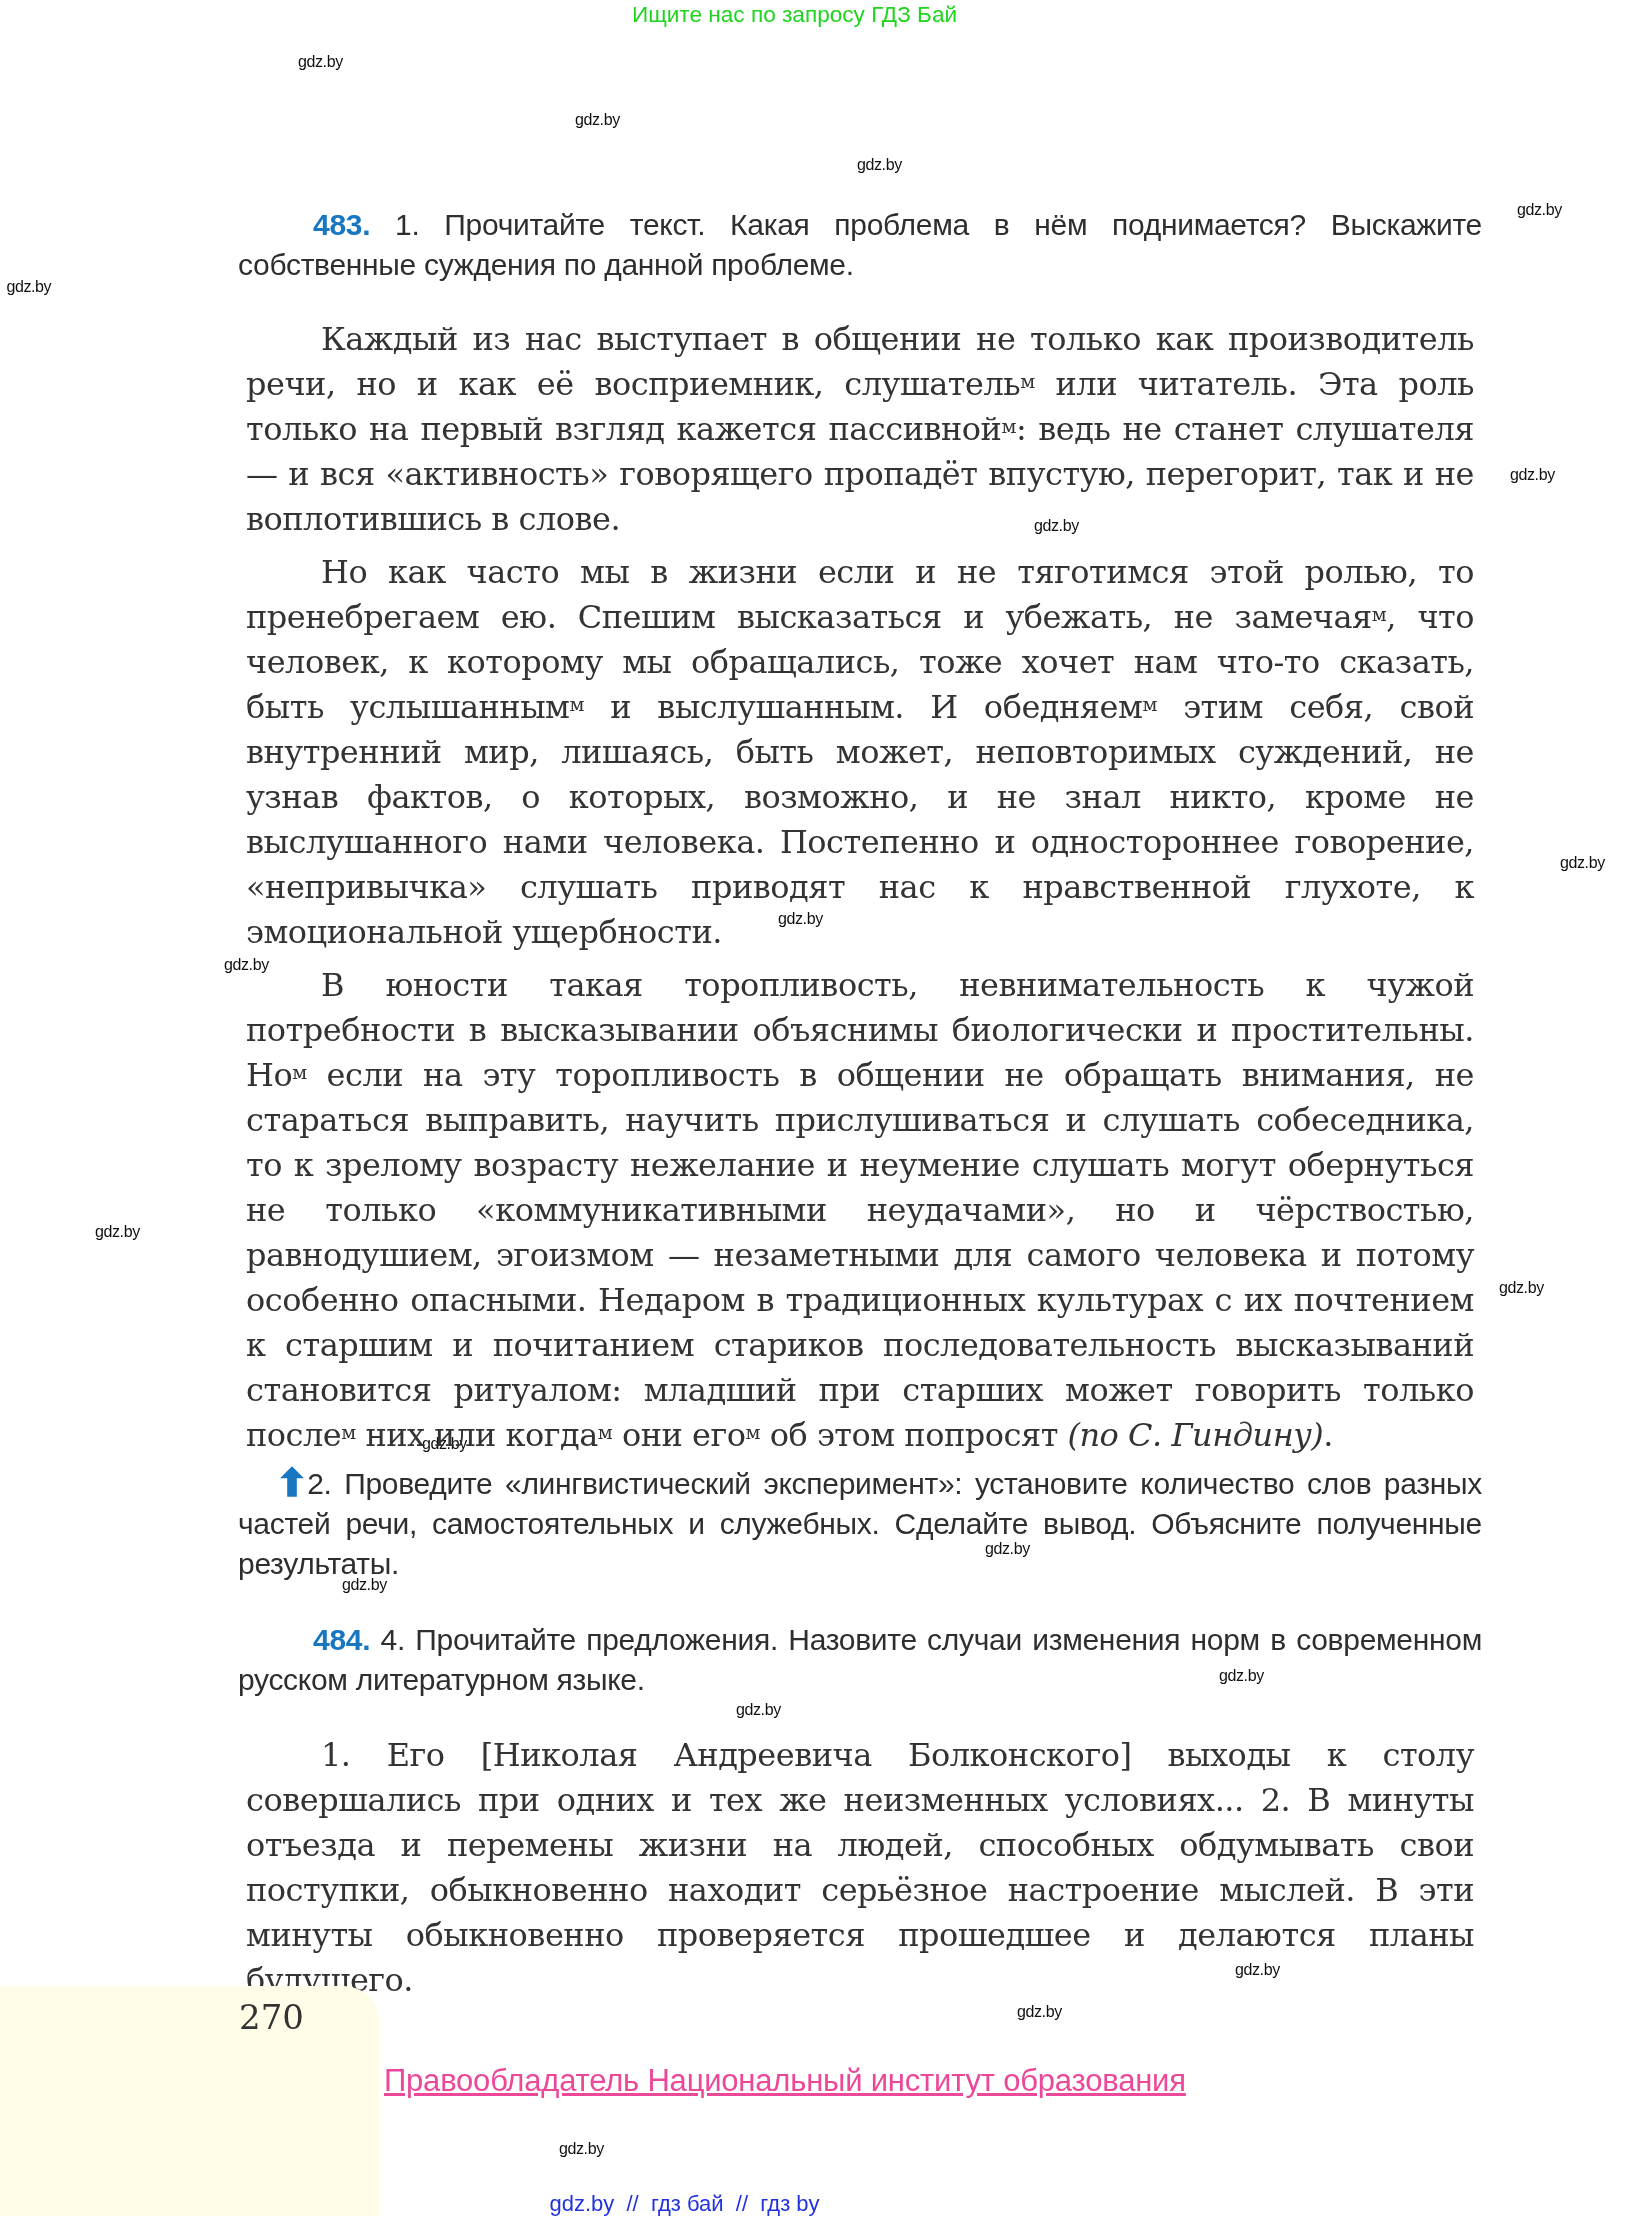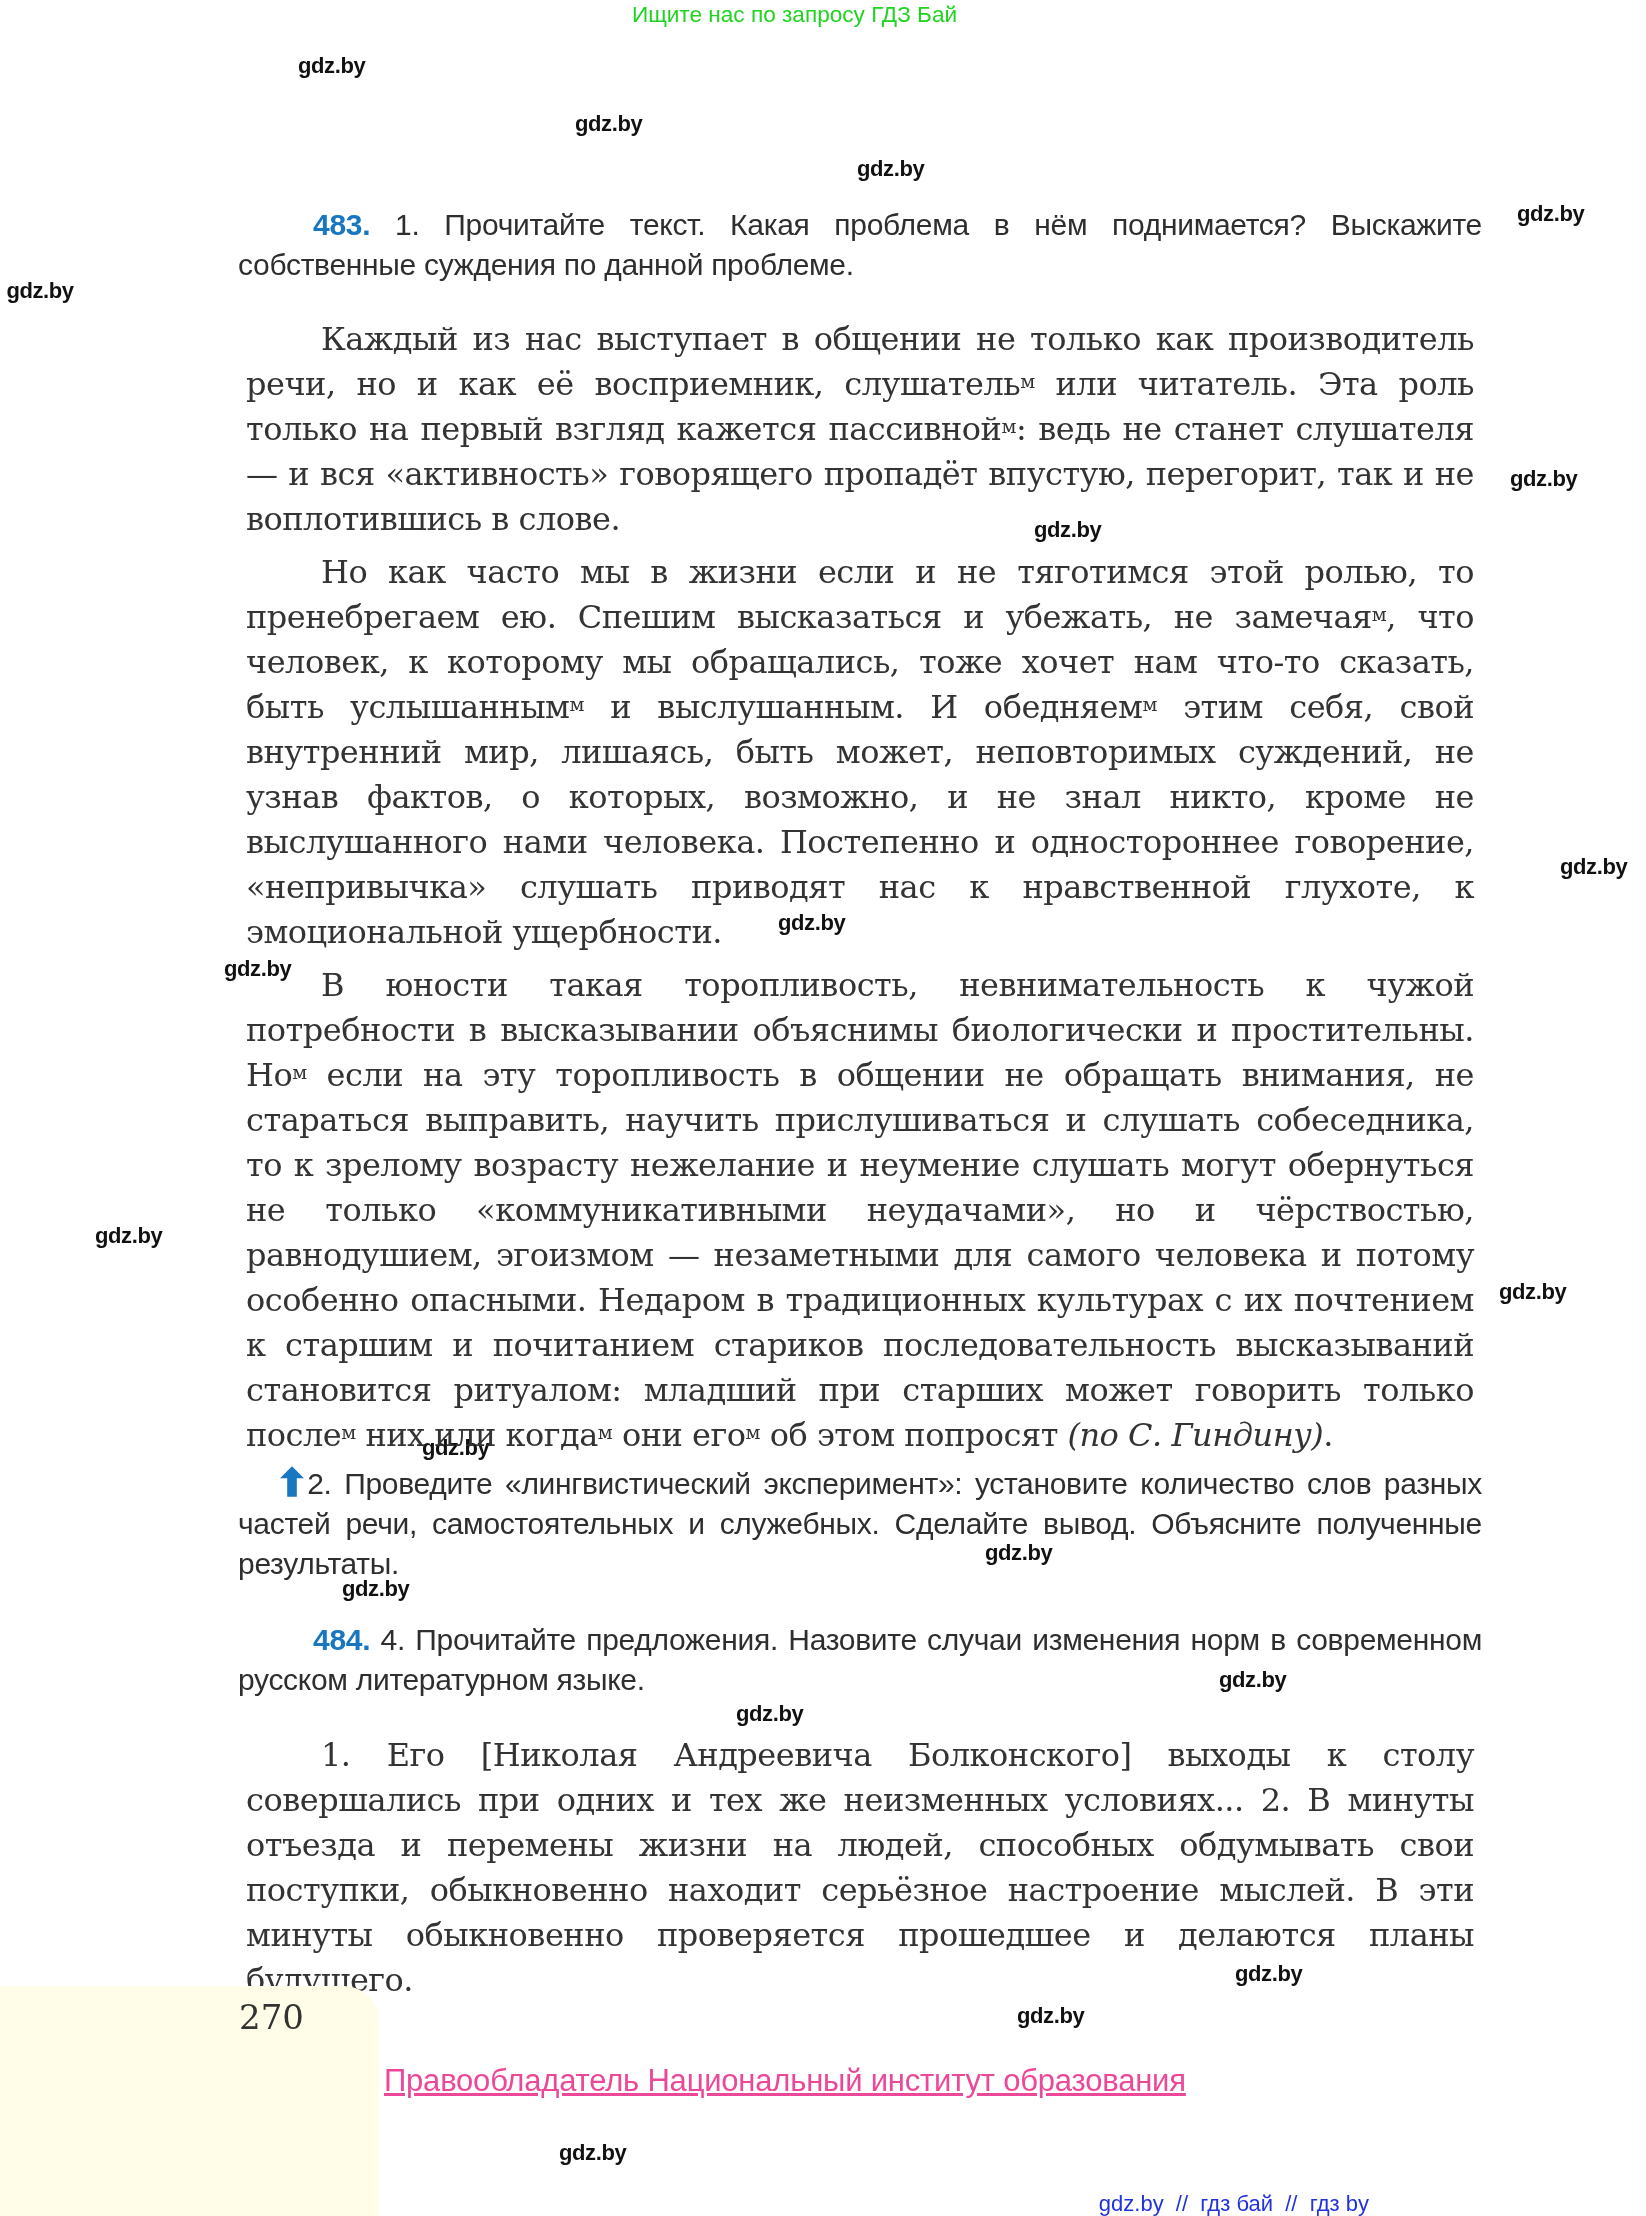--- a/index.html
+++ b/index.html
@@ -6,21 +6,21 @@
   body {
     width:1647px; height:2216px; position:relative; overflow:hidden;
     background:#ffffff; color:#2b2b2b;
   }
   .top-banner {
     position:absolute; top:1.6px; left:0; width:1589px; text-align:center;
     font-family:"Liberation Sans", sans-serif; font-size:22.6px; color:#1fd41f;
   }
   .wm {
     position:absolute; font-family:"Liberation Sans", sans-serif;
-    font-size:22px; color:#111; white-space:nowrap; letter-spacing:-0.4px;font-weight:bold;
+    font-size:16px; color:#111; white-space:nowrap; letter-spacing:-0.4px;
   }
   .column { position:absolute; left:238px; width:1244px; }
   .task {
     font-family:"Liberation Sans", sans-serif; font-size:30px; line-height:40px;
     color:#2e2e2e; text-align:justify; letter-spacing:-0.3px;
   }
   .task .num { color:#1877c0; font-weight:bold; }
   .task-first { text-indent:75px; }
   .prose {
     font-family:"DejaVu Serif", serif; font-size:32px; line-height:45px;
@@ -39,21 +39,21 @@
   .page-number {
     position:absolute; left:239px; top:1997px;
     font-family:"DejaVu Serif", serif; font-size:34px; color:#333;
   }
   .copyright {
     position:absolute; left:384px; top:2063px;
     font-family:"Liberation Sans", sans-serif; font-size:31px;
     color:#ec4899; text-decoration:underline; letter-spacing:-0.2px;
   }
   .footer-links {
-    position:absolute; top:2191px; left:0; width:1369px; text-align:right;
+    position:absolute; top:2191px; left:0; width:1369px; text-align:center;
     font-family:"Liberation Sans", sans-serif; font-size:22px; color:#2233dd;
   }
 </style>
 </head>
 <body>
 
 <div class="top-banner">Ищите нас по запросу ГДЗ Бай</div>
 
 <div id="watermarks">
     <div class="wm" style="left: 298px; top: 53px;">gdz.by</div>

